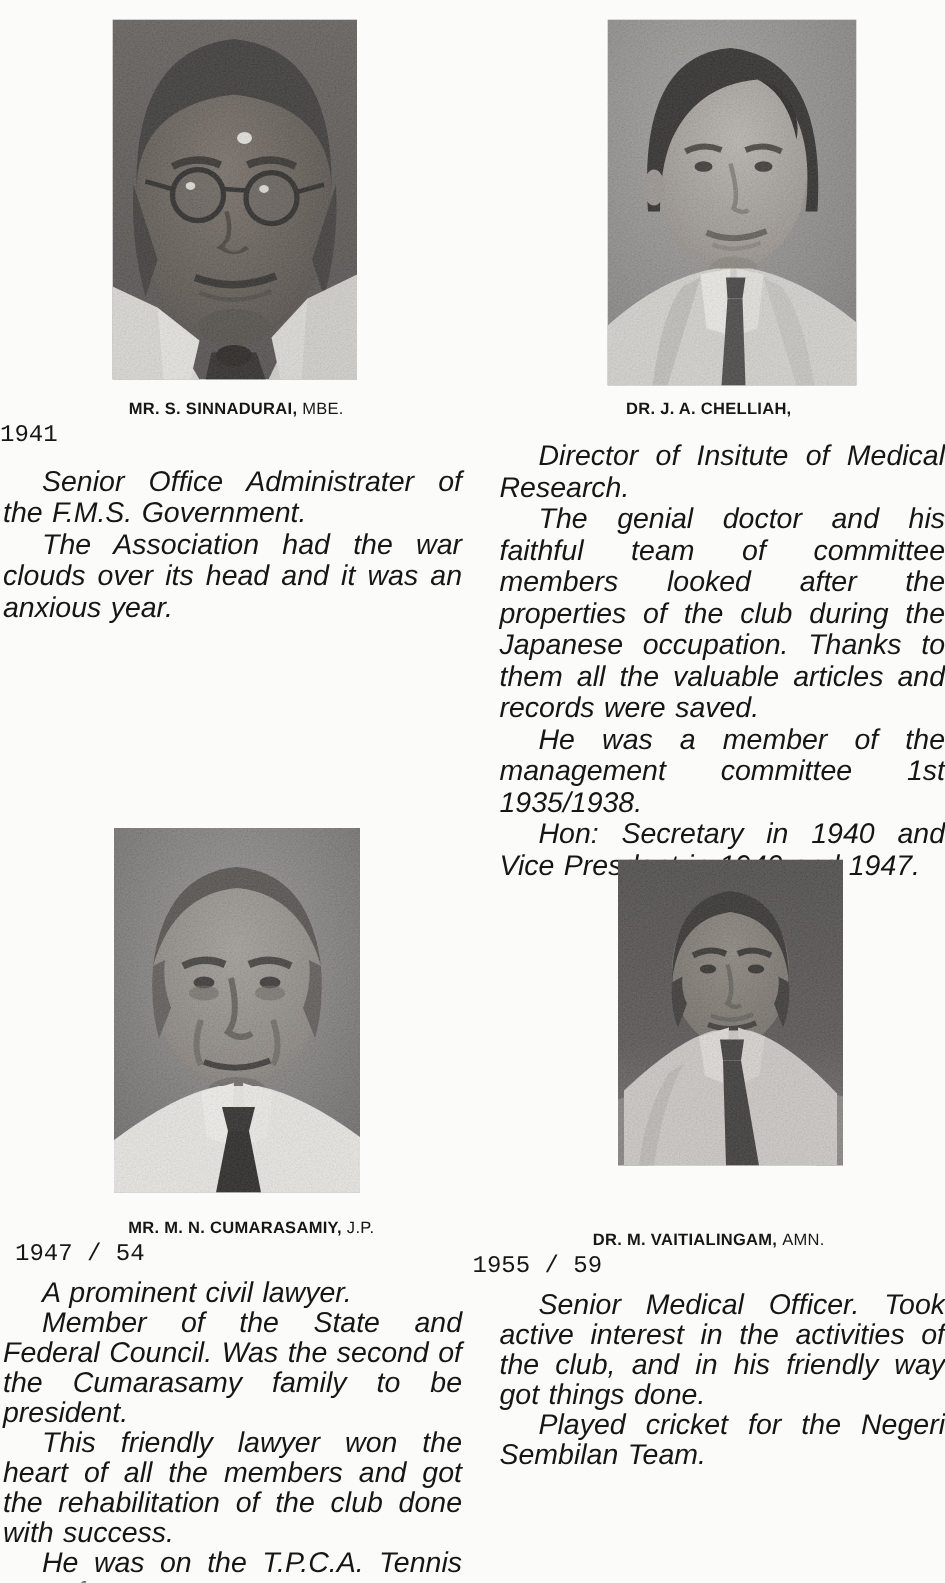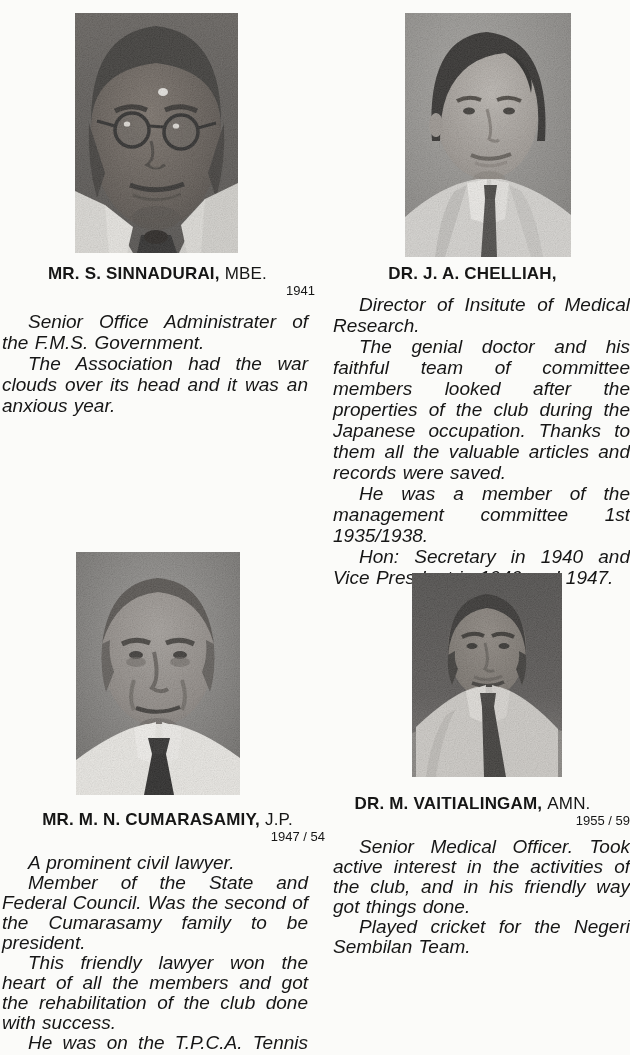--- a/index.html
+++ b/index.html
@@ -20,33 +20,34 @@
 
   .photo{display:block;}
   .c1 .photo{margin-left:75px;width:163px;height:240px;}
   .c2 .photo{margin-left:90px;width:166px;height:244px;}
   .c3 .photo{margin-left:76px;width:164px;height:243px;}
   .c4 .photo{margin-left:97px;width:150px;height:204px;}
 
   .caption{
     margin:12px 0 0 0;
     text-align:center;
-    font-size:17px;
+    font-size:11px;
     line-height:17px;
     font-weight:bold;
     letter-spacing:.2px;
   }
   .c2 .caption{margin-top:8px;}
   .c3 .caption{margin-top:16px;transform:translateX(10px);}
-  .c4 .caption{margin-top:18px;}
+  .c4 .caption{margin-top:42px;}
   .caption .sfx{font-weight:normal;}
   .years{
-    text-align:right;
-    font-size:13px;
+    text-align:left;
+    font-size:16px;
     line-height:17px;
+    font-family:Liberation Mono, monospace;
   }
   .c3 .years{transform:translateX(10px);}
 
   .bio{margin-top:12px;}
   .c3 .bio,.c4 .bio{margin-top:8px;}
   .c1 .bio,.c3 .bio{padding:0 7px 0 2px;}
   .c2 .bio,.c4 .bio{padding:0 0 0 18px;}
   .bio .para{
     margin:0;
     font-size:19px;

